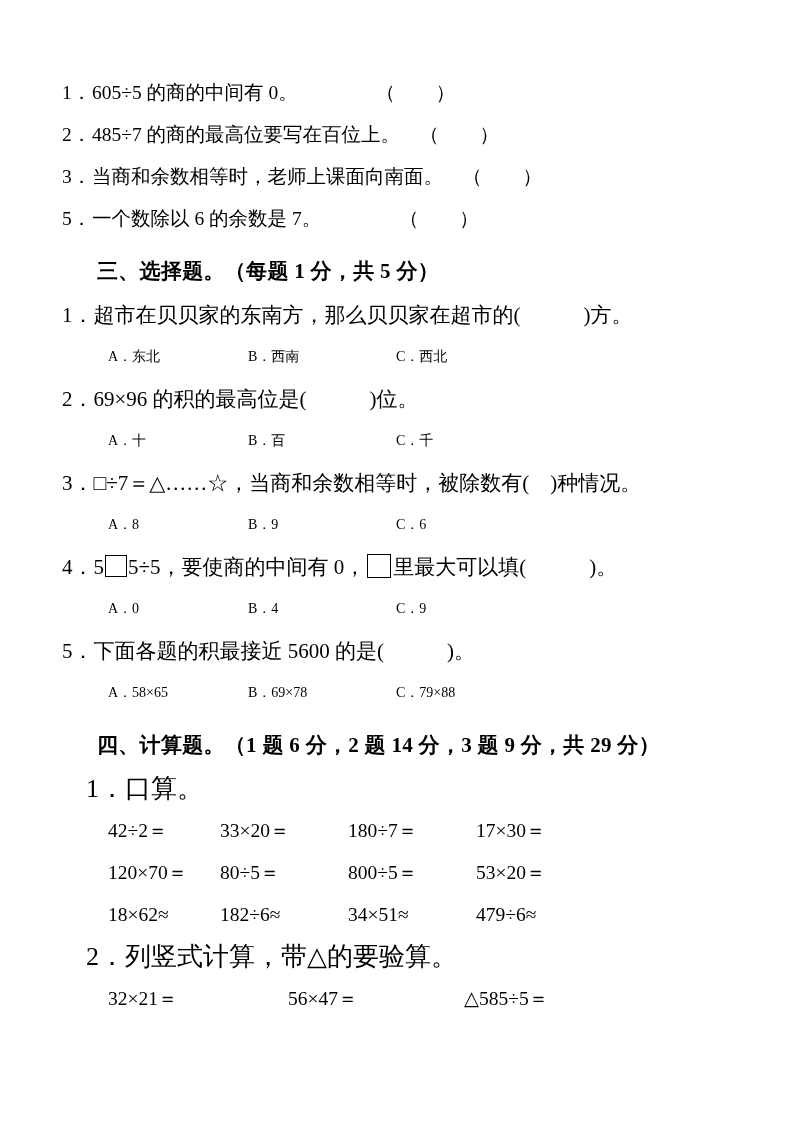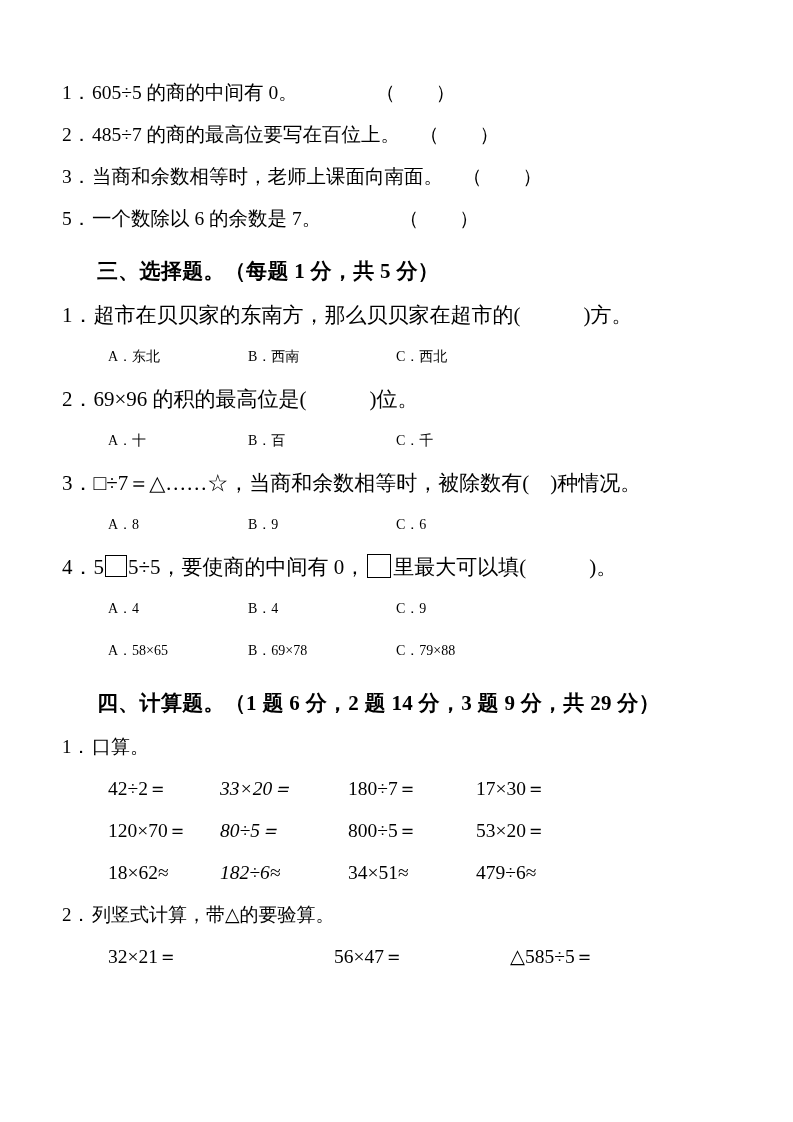--- a/index.html
+++ b/index.html
@@ -49,45 +49,46 @@
     line-height: 42px;
     white-space: nowrap;
     padding-left: 46px;
   }
   .opt {
     display: inline-block;
   }
   .opt-a { width: 140px; }
   .opt-b { width: 148px; }
   .sub-line {
-    font-size: 19px;
-    line-height: 42px;
-    white-space: nowrap;
+    font-size: 26px;
+    line-height: 42px;
+    white-space: nowrap;
+    margin-left: 24px;
   }
   .calc-row {
     font-size: 19.5px;
     line-height: 42px;
     white-space: nowrap;
     padding-left: 46px;
   }
   .cell {
     display: inline-block;
   }
   .w1 { width: 112px; }
-  .w2 { width: 128px; font-style: italic; }
+  .w2 { width: 128px; }
   .w3 { width: 128px; }
   .w4 { width: 128px; }
   .vert-row {
     font-size: 19.5px;
     line-height: 42px;
     white-space: nowrap;
     padding-left: 46px;
   }
   .vcell1 { display: inline-block; width: 180px; }
-  .vcell2 { display: inline-block; width: 176px; margin-left: 46px; }
+  .vcell2 { display: inline-block; width: 176px; }
   .blankbox {
     display: inline-block;
     width: 20px;
     height: 20px;
     border: 1.4px solid #000;
     vertical-align: -3px;
     margin: 0 1px;
   }
   .blankbox-lg {
     display: inline-block;
@@ -148,25 +149,28 @@
     <div class="opts">
       <span class="opt opt-a">A．8</span><span class="opt opt-b">B．9</span><span class="opt">C．6</span>
     </div>
   </div>
 
   <div>
     <div class="q-line">
       <span class="num">4．</span><span>5</span><span class="blankbox"></span><span>5÷5，要使商的中间有 0，</span><span class="blankbox-lg"></span><span>里最大可以填(　　　)。</span>
     </div>
     <div class="opts">
-      <span class="opt opt-a">A．4</span><span class="opt opt-b">B．4</span><span class="opt">C．9</span>
-    </div>
-  </div>
-
-  <div>
+      <span class="opt opt-a">A．0</span><span class="opt opt-b">B．4</span><span class="opt">C．9</span>
+    </div>
+  </div>
+
+  <div>
+    <div class="q-line">
+      <span class="num">5．</span><span>下面各题的积最接近 5600 的是(　　　)。</span>
+    </div>
     <div class="opts">
       <span class="opt opt-a">A．58×65</span><span class="opt opt-b">B．69×78</span><span class="opt">C．79×88</span>
     </div>
   </div>
 
   <div class="section-head">四、计算题。（1 题 6 分，2 题 14 分，3 题 9 分，共 29 分）</div>
 
   <div>
     <div class="sub-line">
       <span class="num">1．</span><span>口算。</span>

